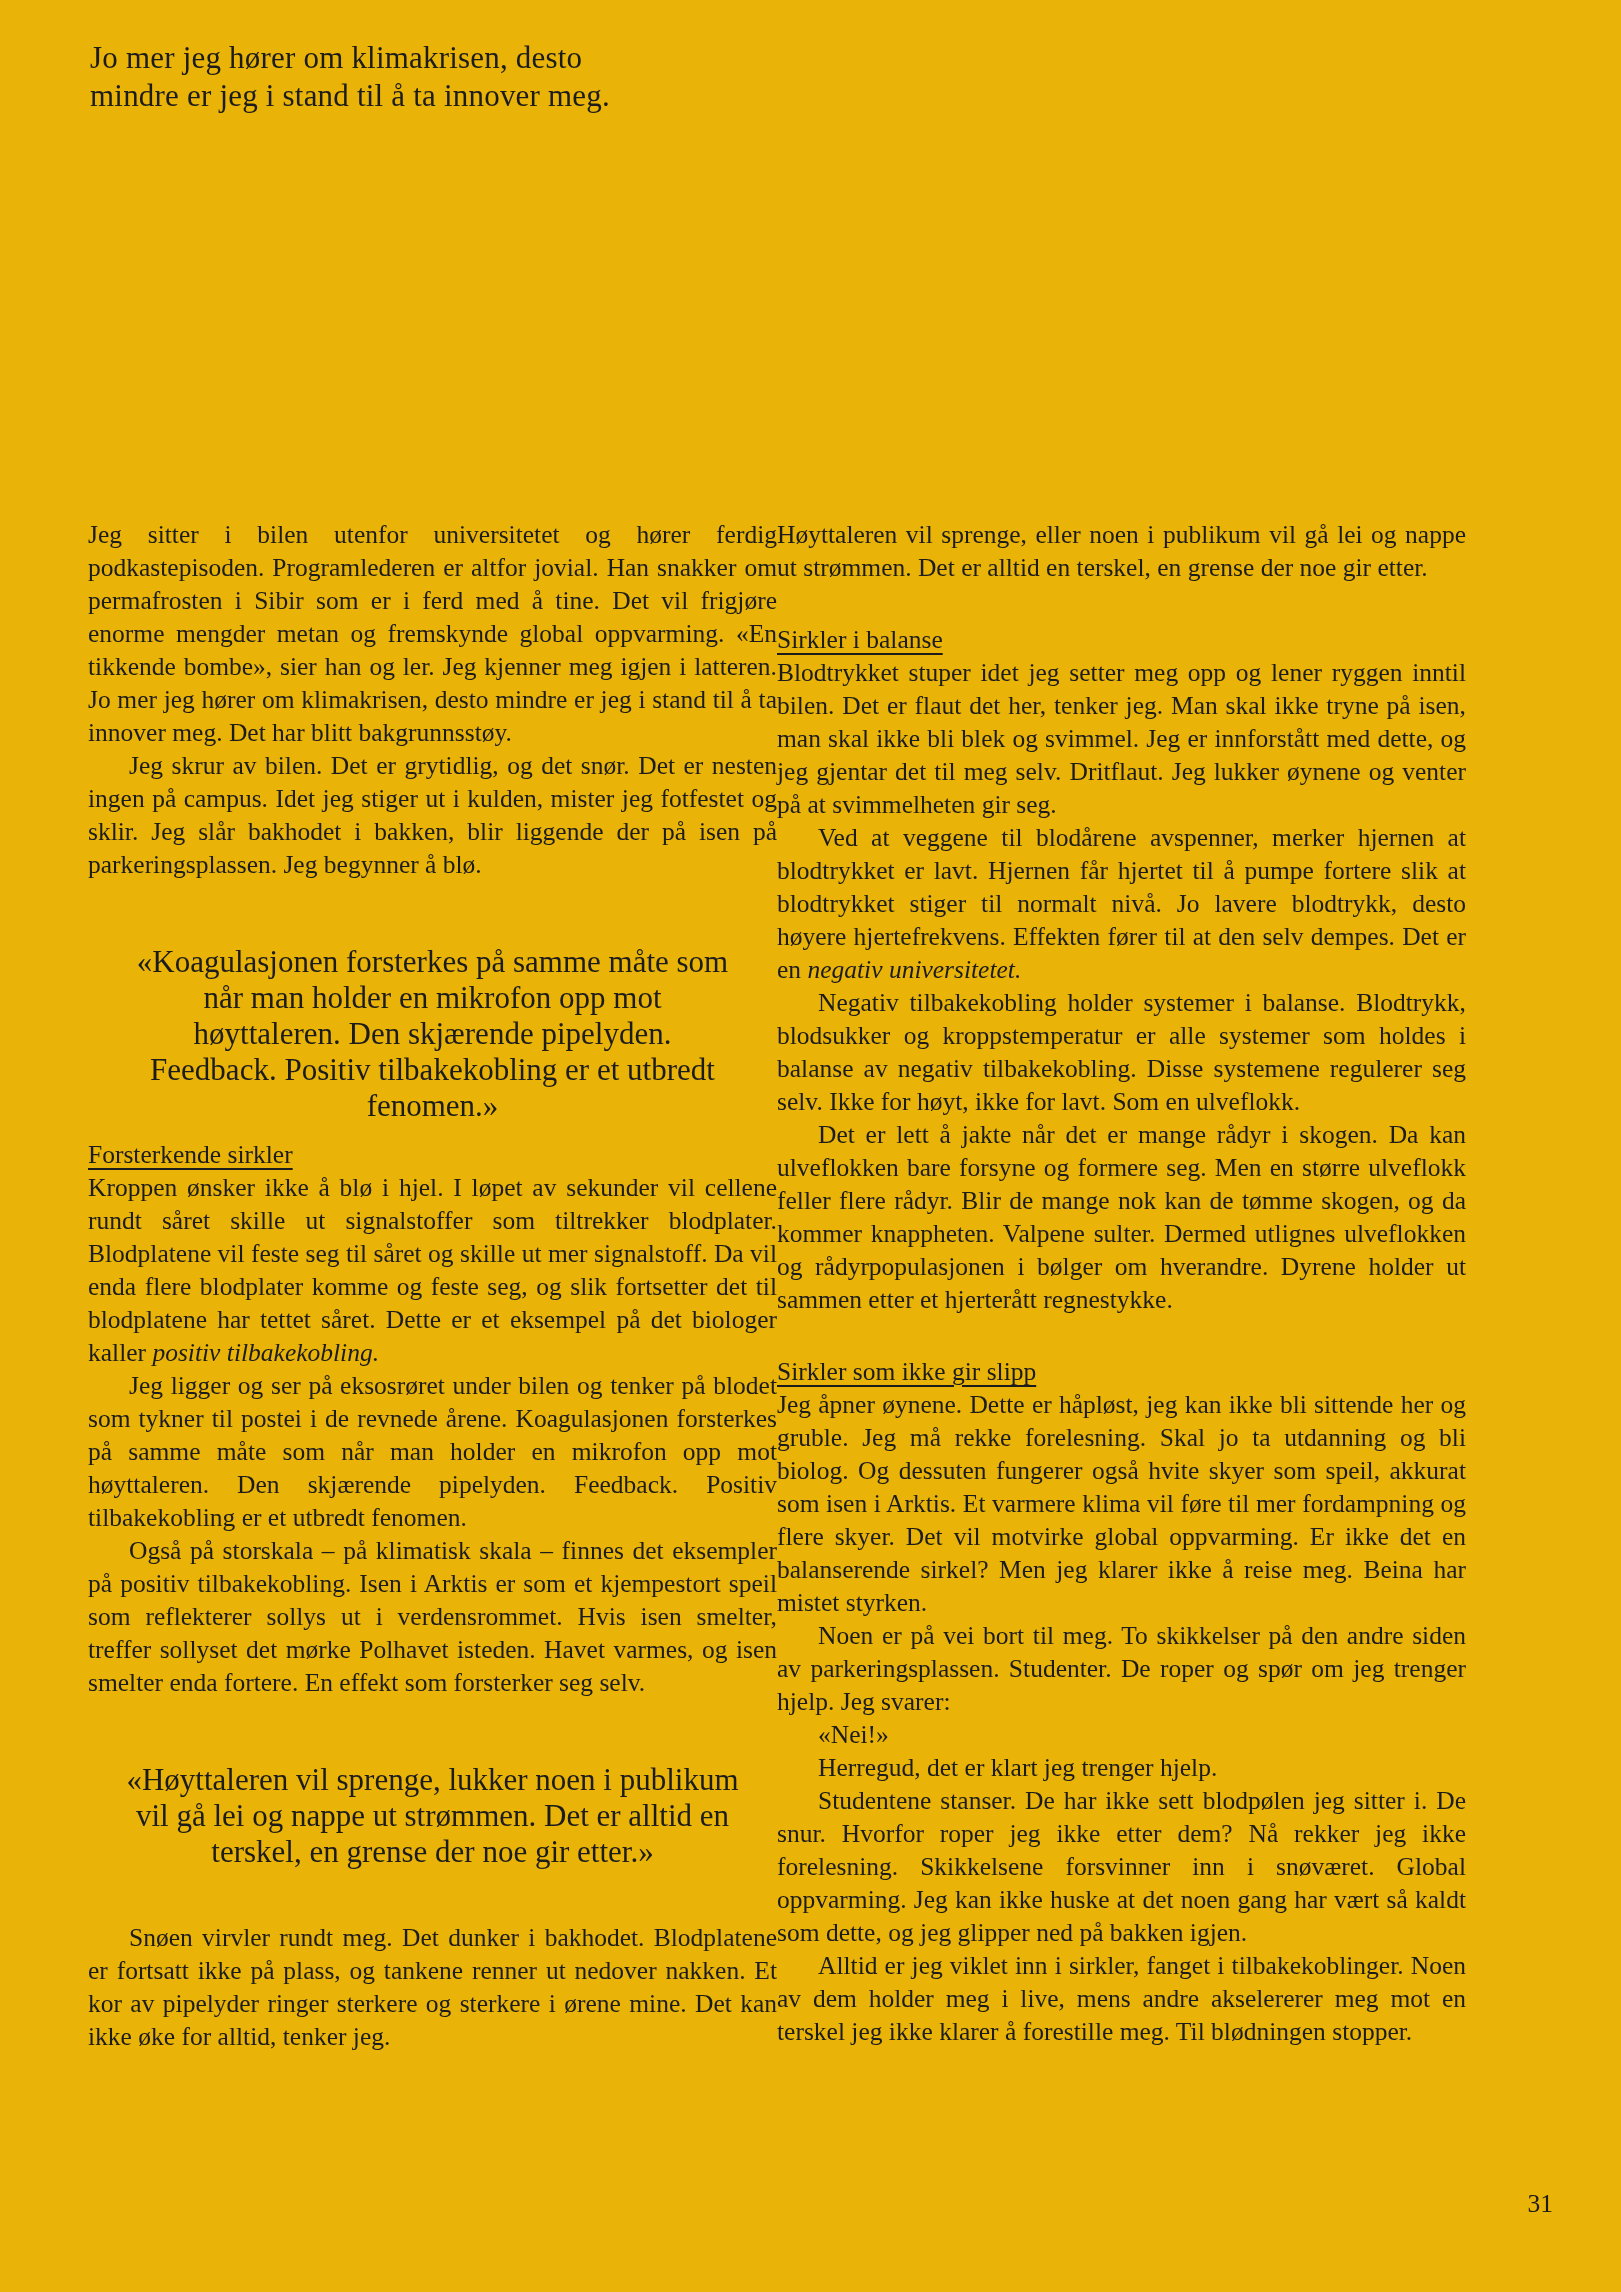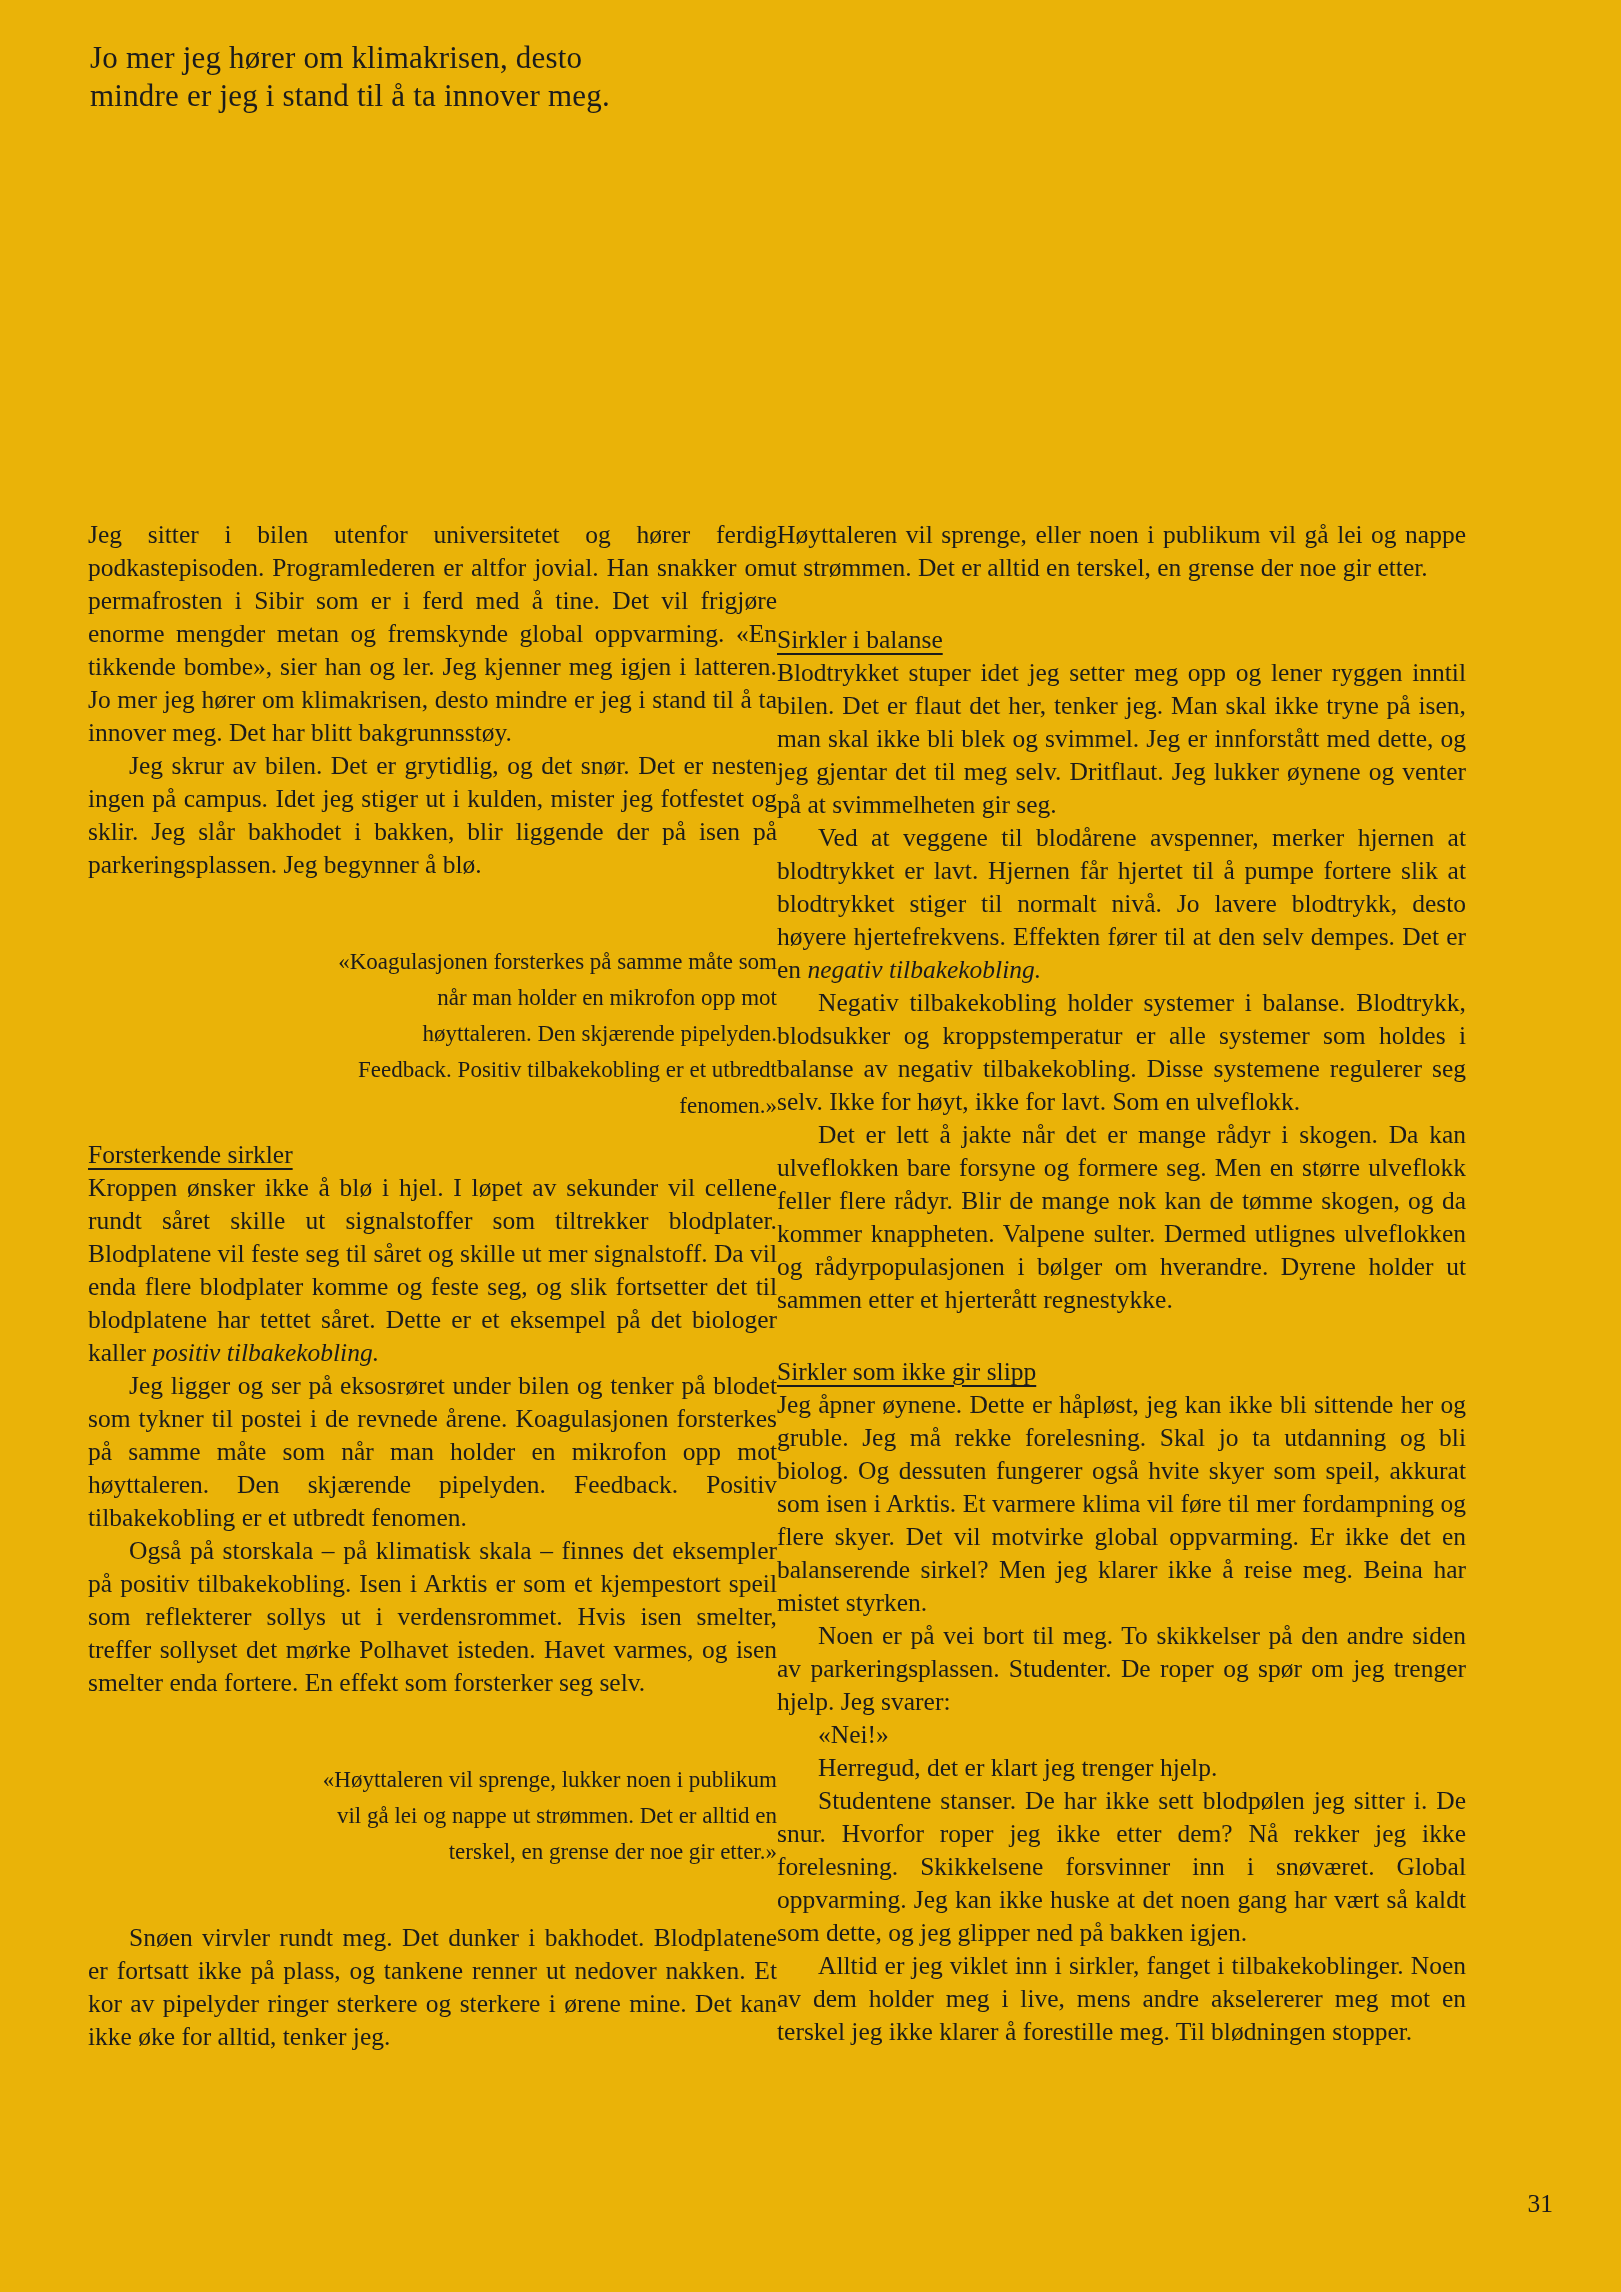--- a/index.html
+++ b/index.html
@@ -42,22 +42,22 @@
     margin: 39px 0 0 0;
     font-size: 25.5px;
     line-height: 33px;
     font-weight: normal;
     text-decoration: underline;
     text-decoration-thickness: 1.5px;
     text-underline-offset: 4.9px;
   }
   .pull-quote {
     margin: 63px 0 13.7px 0;
-    text-align: right;
-    font-size: 23px;
+    text-align: center;
+    font-size: 31px;
     line-height: 36px;
   }
   .pull-quote + .section-heading { margin-top: 13.7px; }
   .pull-quote + .body-para { margin-top: 51px; }
   .pq-line { white-space: nowrap; }
   .page-number {
     position: absolute;
     top: 2188px;
     right: 68px;
     font-size: 25.5px;
@@ -93,21 +93,21 @@
           <div class="pq-line">«Høyttaleren vil sprenge, lukker noen i publikum</div>
           <div class="pq-line">vil gå lei og nappe ut strømmen. Det er alltid en</div>
           <div class="pq-line">terskel, en grense der noe gir etter.»</div>
         </div>
         <p class="body-para indent"><span>Snøen virvler rundt meg. Det dunker i bakhodet. Blodplatene er fortsatt ikke på plass, og tankene renner ut nedover nakken. Et kor av pipelyder ringer sterkere og sterkere i ørene mine. Det kan ikke øke for alltid, tenker jeg.</span></p>
       </div>
     <div class="column">
         <p class="body-para"><span>Høyttaleren vil sprenge, eller noen i publikum vil gå lei og nappe ut strømmen. Det er alltid en terskel, en grense der noe gir etter.</span></p>
         <h2 class="section-heading">Sirkler i balanse</h2>
         <p class="body-para"><span>Blodtrykket stuper idet jeg setter meg opp og lener ryggen inntil bilen. Det er flaut det her, tenker jeg. Man skal ikke tryne på isen, man skal ikke bli blek og svimmel. Jeg er innforstått med dette, og jeg gjentar det til meg selv. Dritflaut. Jeg lukker øynene og venter på at svimmelheten gir seg.</span></p>
-        <p class="body-para indent"><span>Ved at veggene til blodårene avspenner, merker hjernen at blodtrykket er lavt. Hjernen får hjertet til å pumpe fortere slik at blodtrykket stiger til normalt nivå. Jo lavere blodtrykk, desto høyere hjertefrekvens. Effekten fører til at den selv dempes. Det er en </span><span class="italic">negativ tilbakekobling.</span></p>
+        <p class="body-para indent"><span>Ved at veggene til blodårene avspenner, merker hjernen at blodtrykket er lavt. Hjernen får hjertet til å pumpe fortere slik at blodtrykket stiger til normalt nivå. Jo lavere blodtrykk, desto høyere hjertefrekvens. Effekten fører til at den selv dempes. Det er en </span><span class="italic">negativ universitetet.</span></p>
         <p class="body-para indent"><span>Negativ tilbakekobling holder systemer i balanse. Blodtrykk, blodsukker og kroppstemperatur er alle systemer som holdes i balanse av negativ tilbakekobling. Disse systemene regulerer seg selv. Ikke for høyt, ikke for lavt. Som en ulveflokk.</span></p>
         <p class="body-para indent"><span>Det er lett å jakte når det er mange rådyr i skogen. Da kan ulveflokken bare forsyne og formere seg. Men en større ulveflokk feller flere rådyr. Blir de mange nok kan de tømme skogen, og da kommer knappheten. Valpene sulter. Dermed utlignes ulveflokken og rådyrpopulasjonen i bølger om hverandre. Dyrene holder ut sammen etter et hjerterått regnestykke.</span></p>
         <h2 class="section-heading">Sirkler som ikke gir slipp</h2>
         <p class="body-para"><span>Jeg åpner øynene. Dette er håpløst, jeg kan ikke bli sittende her og gruble. Jeg må rekke forelesning. Skal jo ta utdanning og bli biolog. Og dessuten fungerer også hvite skyer som speil, akkurat som isen i Arktis. Et varmere klima vil føre til mer fordampning og flere skyer. Det vil motvirke global oppvarming. Er ikke det en balanserende sirkel? Men jeg klarer ikke å reise meg. Beina har mistet styrken.</span></p>
         <p class="body-para indent"><span>Noen er på vei bort til meg. To skikkelser på den andre siden av parkeringsplassen. Studenter. De roper og spør om jeg trenger hjelp. Jeg svarer:</span></p>
         <p class="body-para indent"><span>«Nei!»</span></p>
         <p class="body-para indent"><span>Herregud, det er klart jeg trenger hjelp.</span></p>
         <p class="body-para indent"><span>Studentene stanser. De har ikke sett blodpølen jeg sitter i. De snur. Hvorfor roper jeg ikke etter dem? Nå rekker jeg ikke forelesning. Skikkelsene forsvinner inn i snøværet. Global oppvarming. Jeg kan ikke huske at det noen gang har vært så kaldt som dette, og jeg glipper ned på bakken igjen.</span></p>
         <p class="body-para indent"><span>Alltid er jeg viklet inn i sirkler, fanget i tilbakekoblinger. Noen av dem holder meg i live, mens andre akselererer meg mot en terskel jeg ikke klarer å forestille meg. Til blødningen stopper.</span></p>
       </div>

